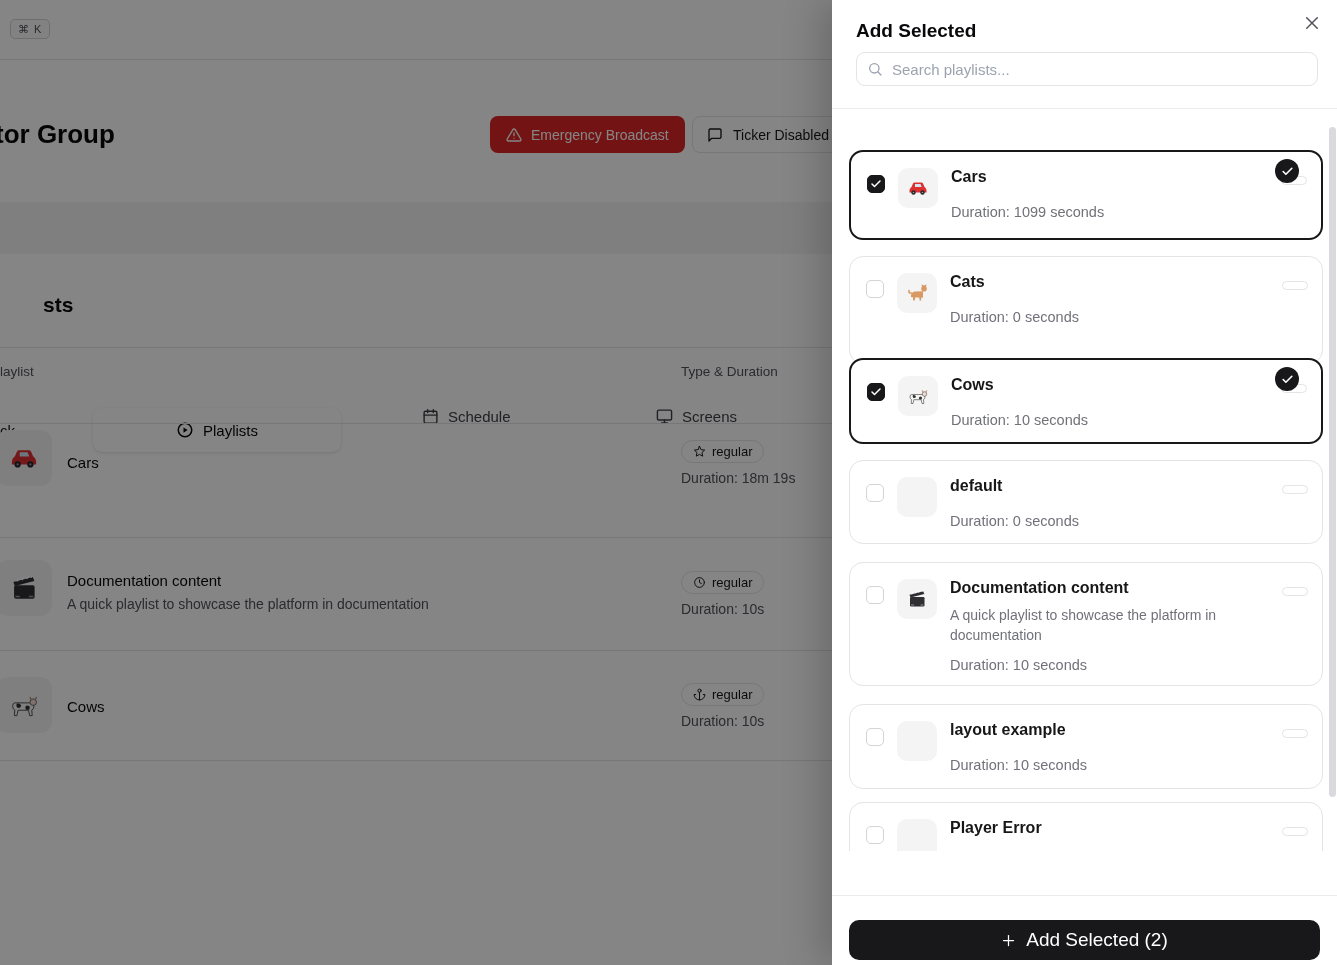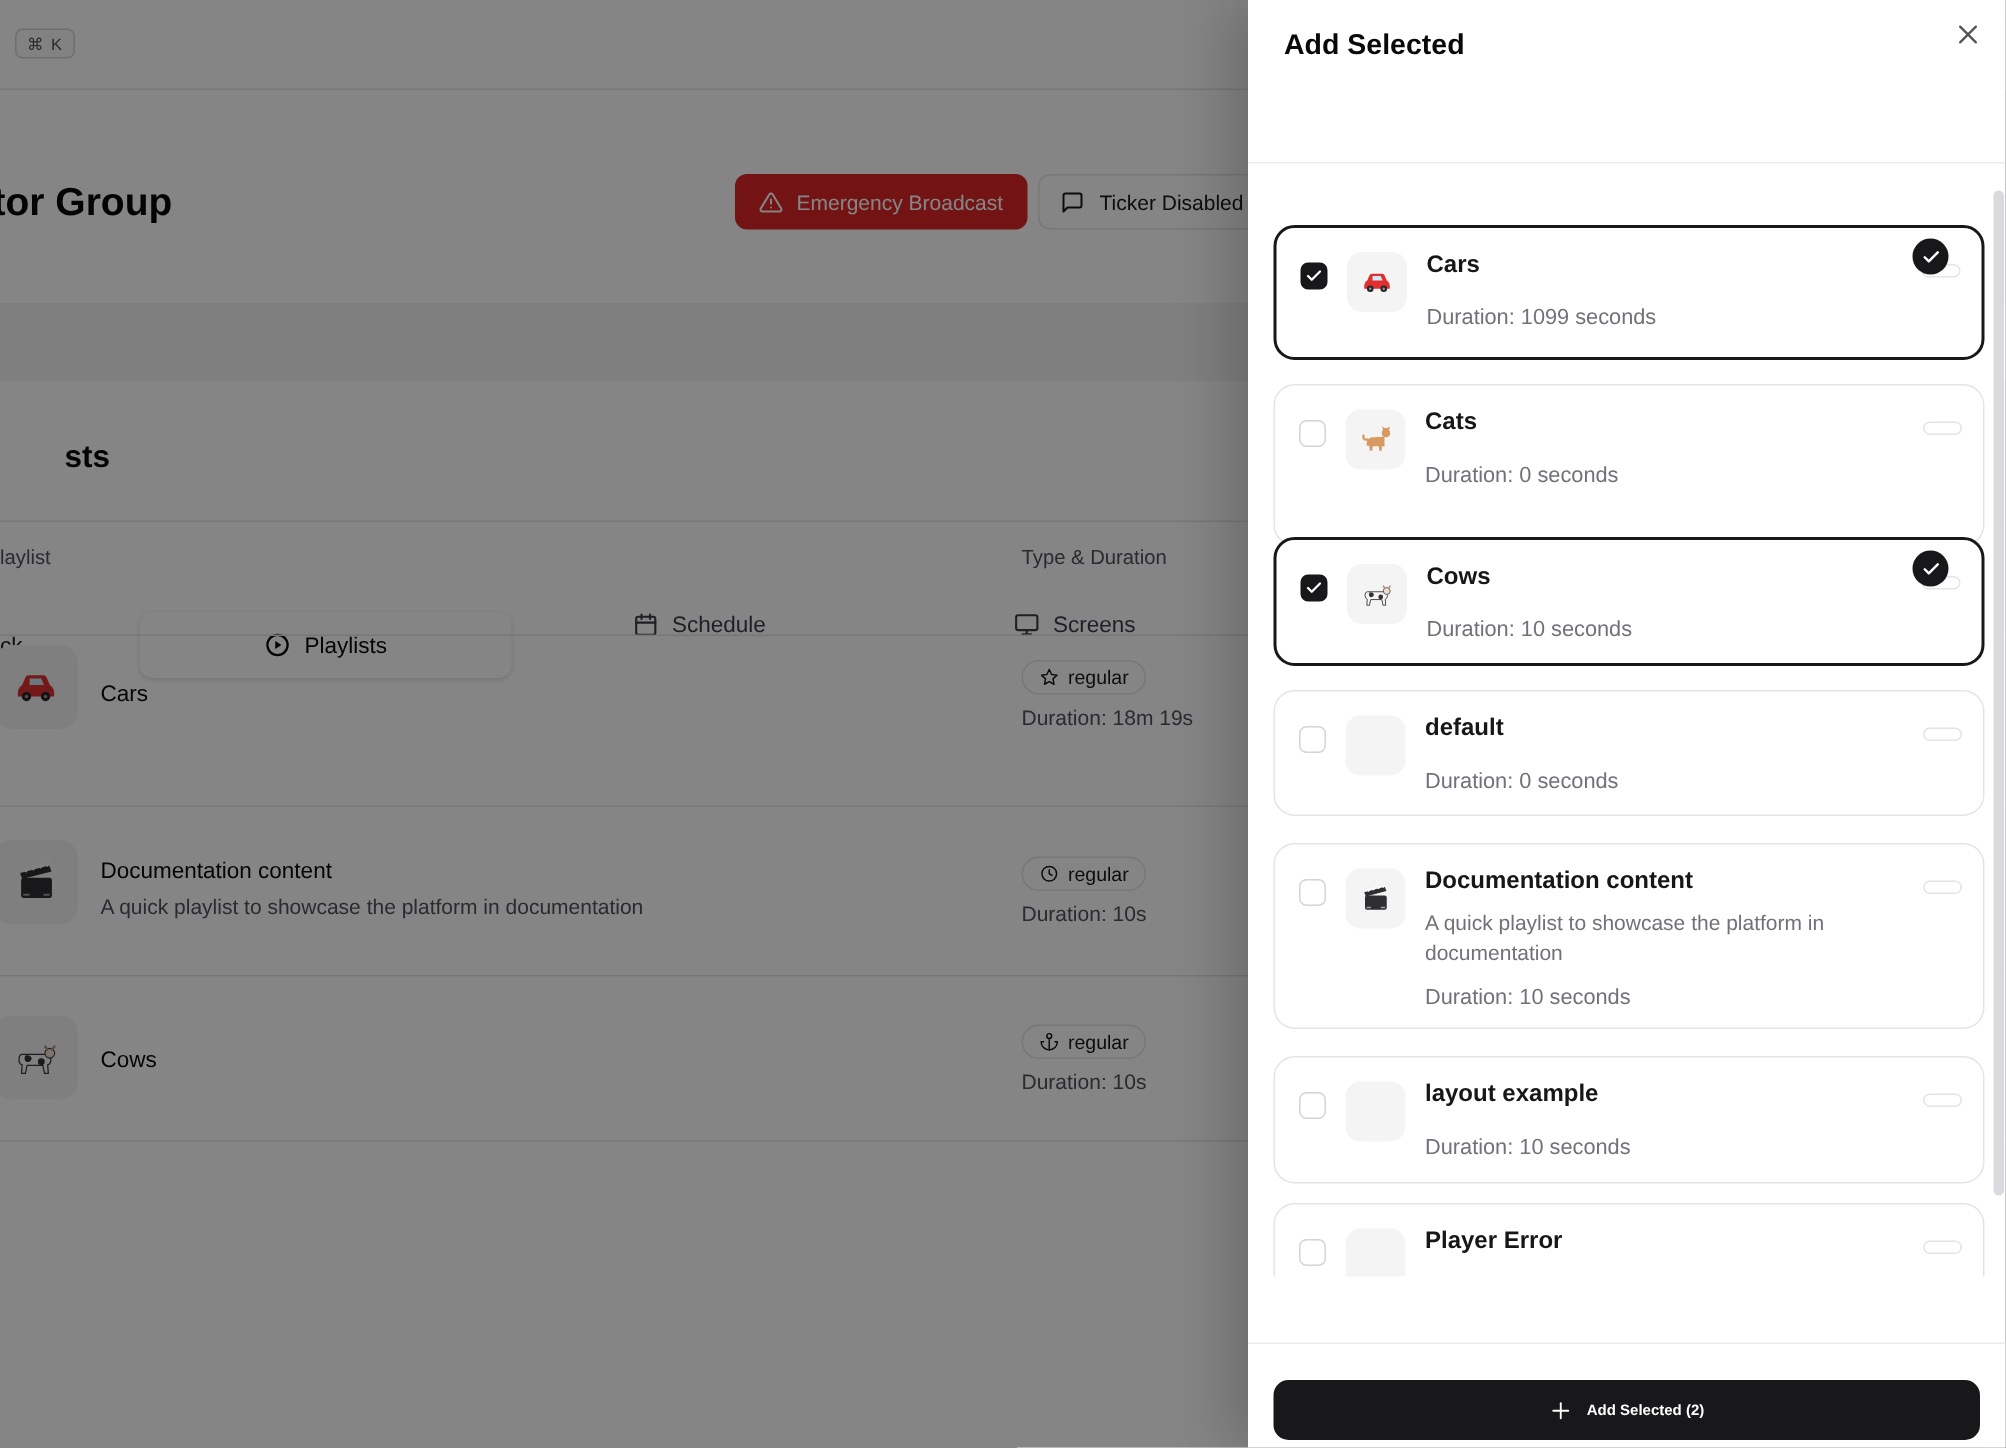--- a/index.html
+++ b/index.html
@@ -62,21 +62,21 @@
   .card-duration { position:absolute; left:100px; top:52px; font-size:14.5px; color:#71717a; }
   .card-desc { position:absolute; left:100px; top:42px; width:292px; font-size:14px; line-height:20px; color:#71717a; }
   .card.has-desc .card-duration { top:94px; }
   .handle { position:absolute; right:14px; top:24px; width:26px; height:9px; border:1.5px solid #e4e4e7; border-radius:6px; background:#fff; }
   .sel-badge { position:absolute; right:22px; top:7px; width:24px; height:24px; border-radius:50%; background:#18181b; color:#fff; display:flex; align-items:center; justify-content:center; }
   .sel-badge svg { width:13px; height:13px; stroke-width:3; }
 
   .scroll-thumb { position:absolute; right:1px; top:127px; width:7px; height:670px; border-radius:4px; background:#d9d9de; }
 
   .panel-footer { position:absolute; left:0; right:0; top:895px; height:70px; background:#fff; border-top:1px solid #ececef; }
-  .add-btn { position:absolute; left:17px; top:24px; width:471px; height:40px; border-radius:10px; background:#18181b; color:#fff; display:flex; align-items:center; justify-content:center; gap:10px; font-size:10px; font-weight:700; border:none; font-family:inherit; }
+  .add-btn { position:absolute; left:17px; top:24px; width:471px; height:40px; border-radius:10px; background:#18181b; color:#fff; display:flex; align-items:center; justify-content:center; gap:10px; font-size:19px; font-weight:400; border:none; font-family:inherit; }
   .add-btn .ic { width:15px; height:15px; }
 </style>
 </head>
 <body>
 
 <svg width="0" height="0" style="position:absolute" aria-hidden="true">
   <defs>
     <symbol id="sym-car" viewBox="0 0 24 24">
       <path d="M3.5 16.5q-.5-4 2-5.5L7 7.5Q7.5 6.5 8.5 6.5h7Q16.5 6.5 17 7.5l1.5 3.5q2.5 1.5 2 5.5z" fill="#df3030"></path>
       <path d="M9 8h5.5l1.2 3H9z" fill="#cfe6f5"></path>
@@ -141,21 +141,21 @@
     </button>
     <button class="tab" style="left:422px">
       <svg class="ic" viewBox="0 0 24 24" width="17" height="17">
           <rect x="3" y="4.5" width="18" height="17" rx="2"></rect>
           <line x1="16" y1="2.5" x2="16" y2="6.5"></line>
           <line x1="8" y1="2.5" x2="8" y2="6.5"></line>
           <line x1="3" y1="10" x2="21" y2="10"></line>
         </svg>
       <span>Schedule</span>
     </button>
-    <button class="tab" style="left:676px">
+    <button class="tab" style="left:656px">
       <svg class="ic" viewBox="0 0 24 24" width="17" height="17">
           <rect x="2" y="3" width="20" height="14" rx="2"></rect>
           <line x1="8" y1="21" x2="16" y2="21"></line>
           <line x1="12" y1="17" x2="12" y2="21"></line>
         </svg>
       <span>Screens</span>
     </button>
   </div>
 
   <h2 class="section-title">sts</h2>
@@ -225,20 +225,27 @@
 
 <aside class="panel">
   <h2 class="panel-title">Add Selected</h2>
   <button class="close-btn">
     <svg class="ic" viewBox="0 0 24 24" width="18" height="18">
         <line x1="5" y1="5" x2="19" y2="19"></line>
         <line x1="19" y1="5" x2="5" y2="19"></line>
       </svg>
   </button>
 
+  <div class="search">
+    <svg class="ic" viewBox="0 0 24 24" width="16" height="16">
+        <circle cx="11" cy="11" r="7"></circle>
+        <line x1="16.5" y1="16.5" x2="21" y2="21"></line>
+      </svg>
+    <input type="text" placeholder="Search playlists..." style="">
+  </div>
 
   <div class="panel-divider"></div>
 
   <div class="list">
 
     <div class="card selected" style="top:41px;height:90px">
       <span class="cb checked">
           <svg class="ic" viewBox="0 0 24 24">
             <polyline points="20 6 9 17 4 12"></polyline>
           </svg>

